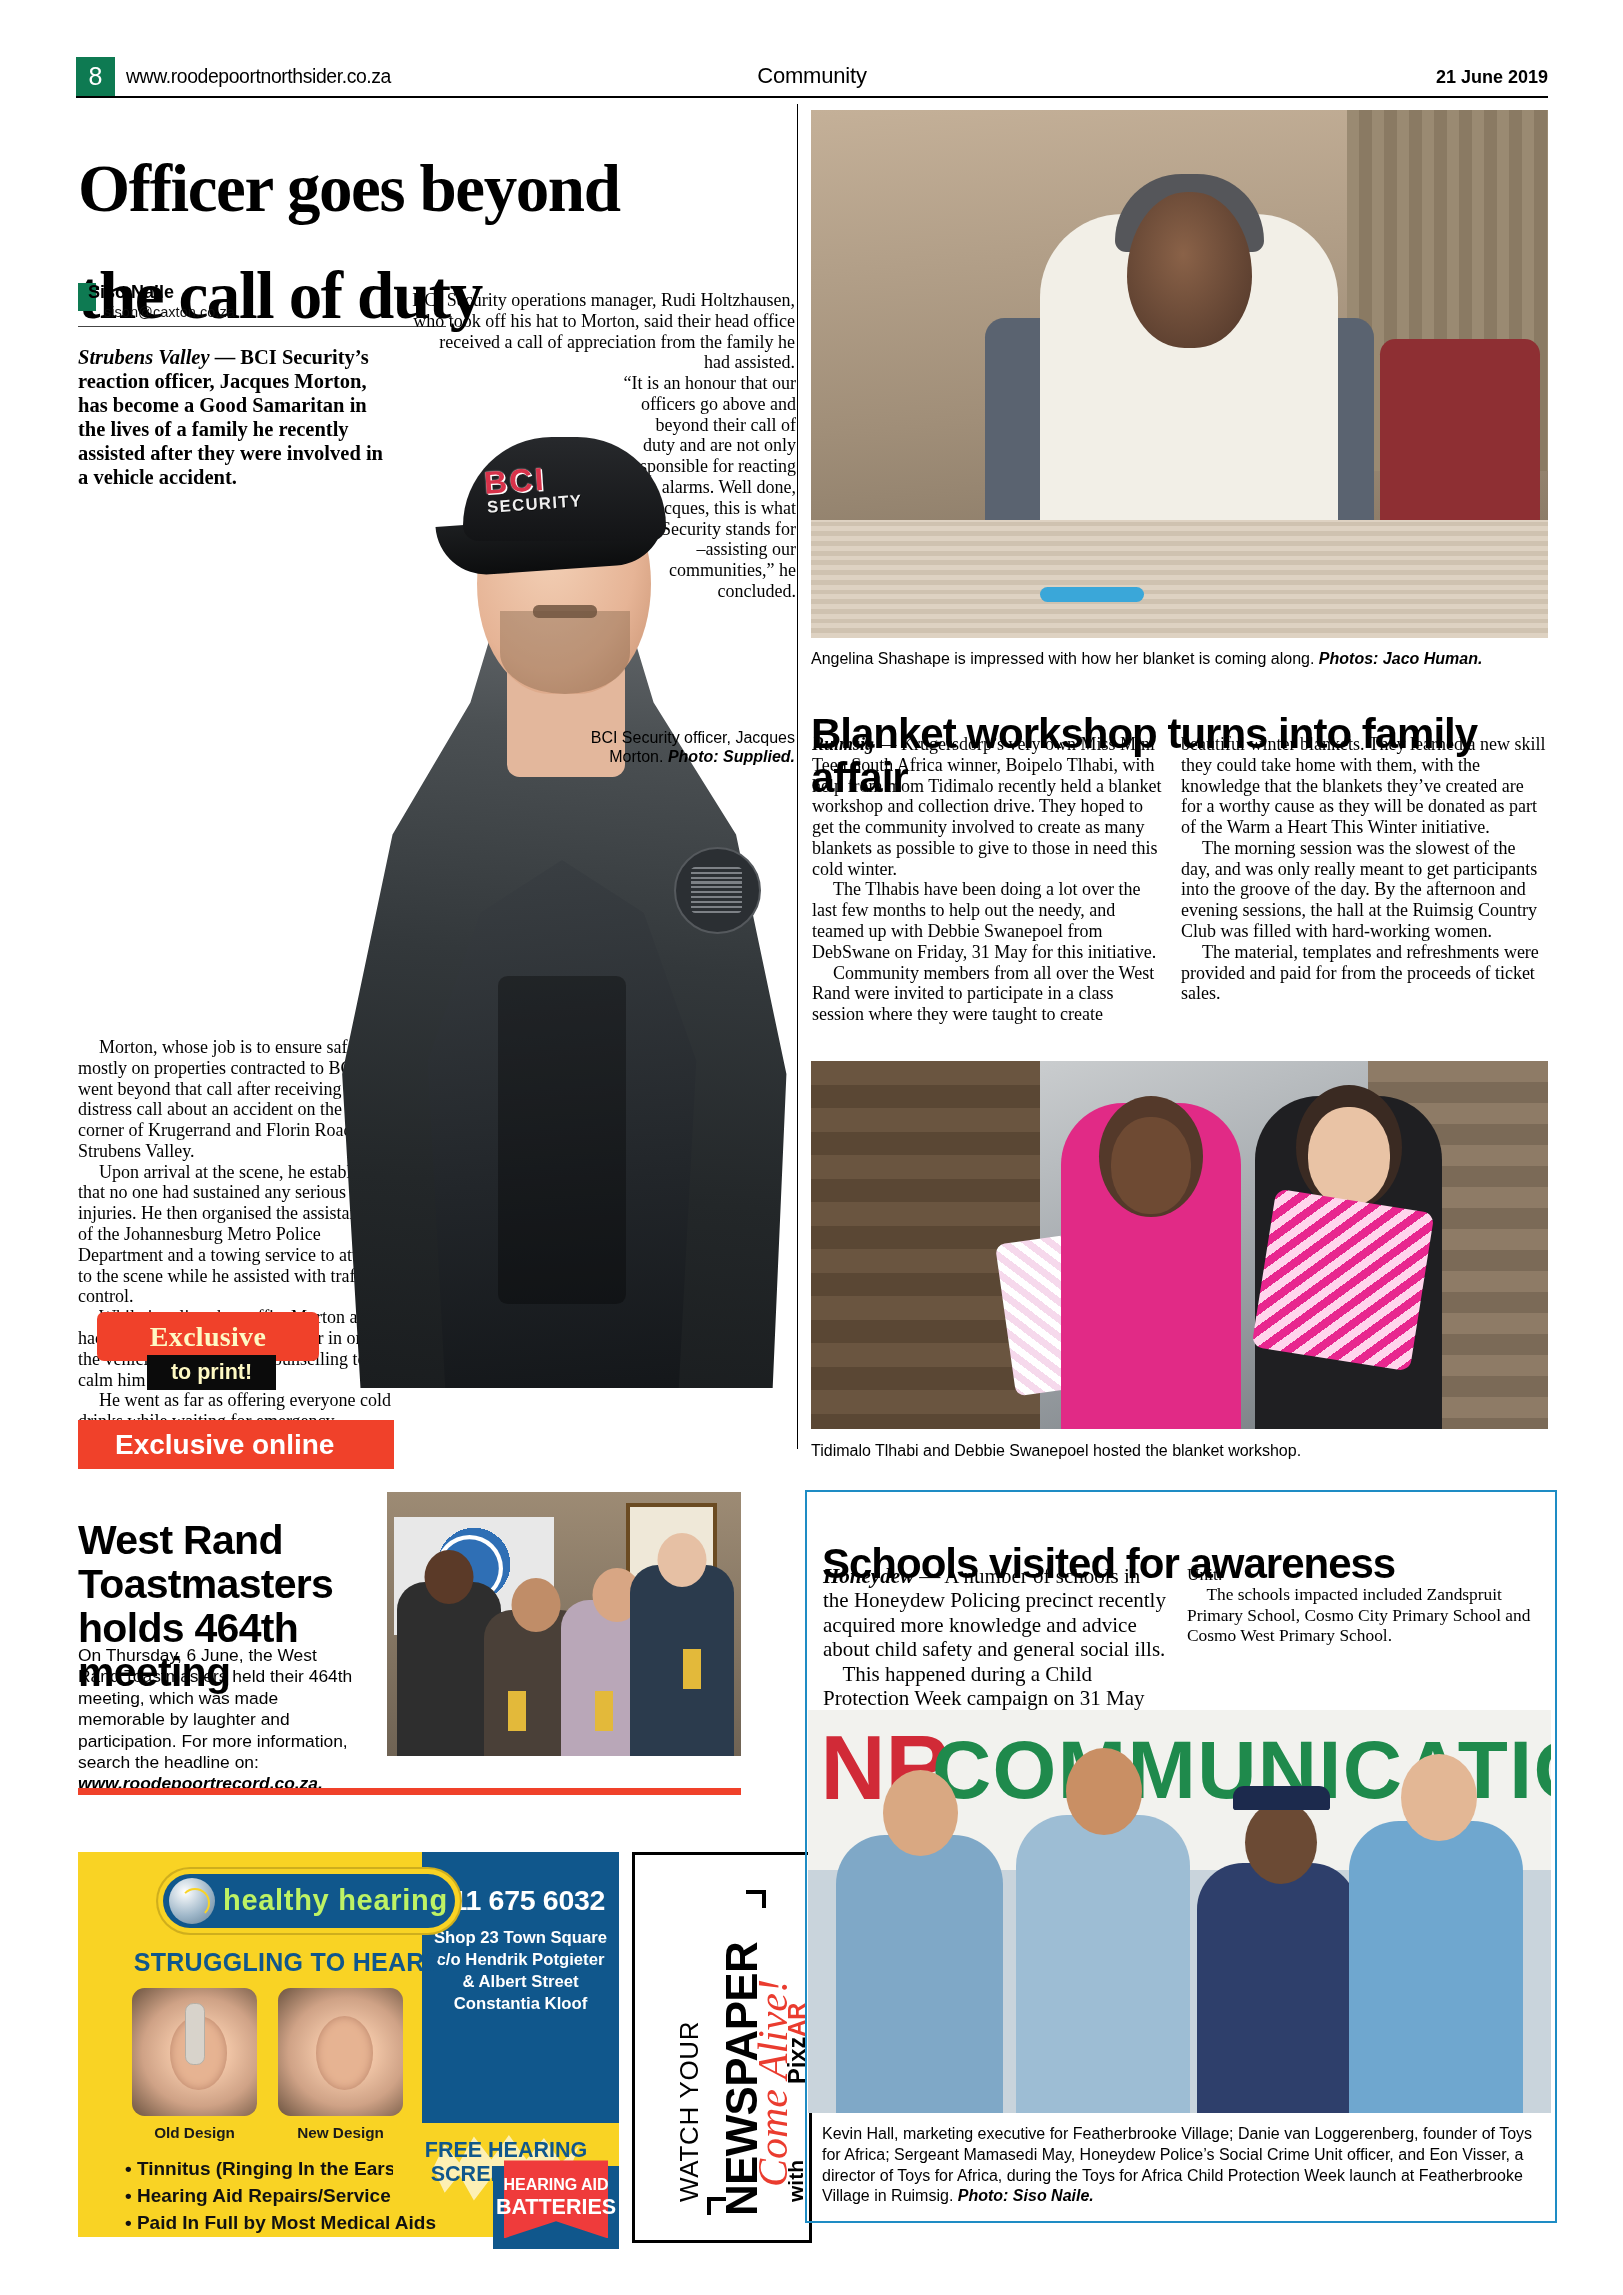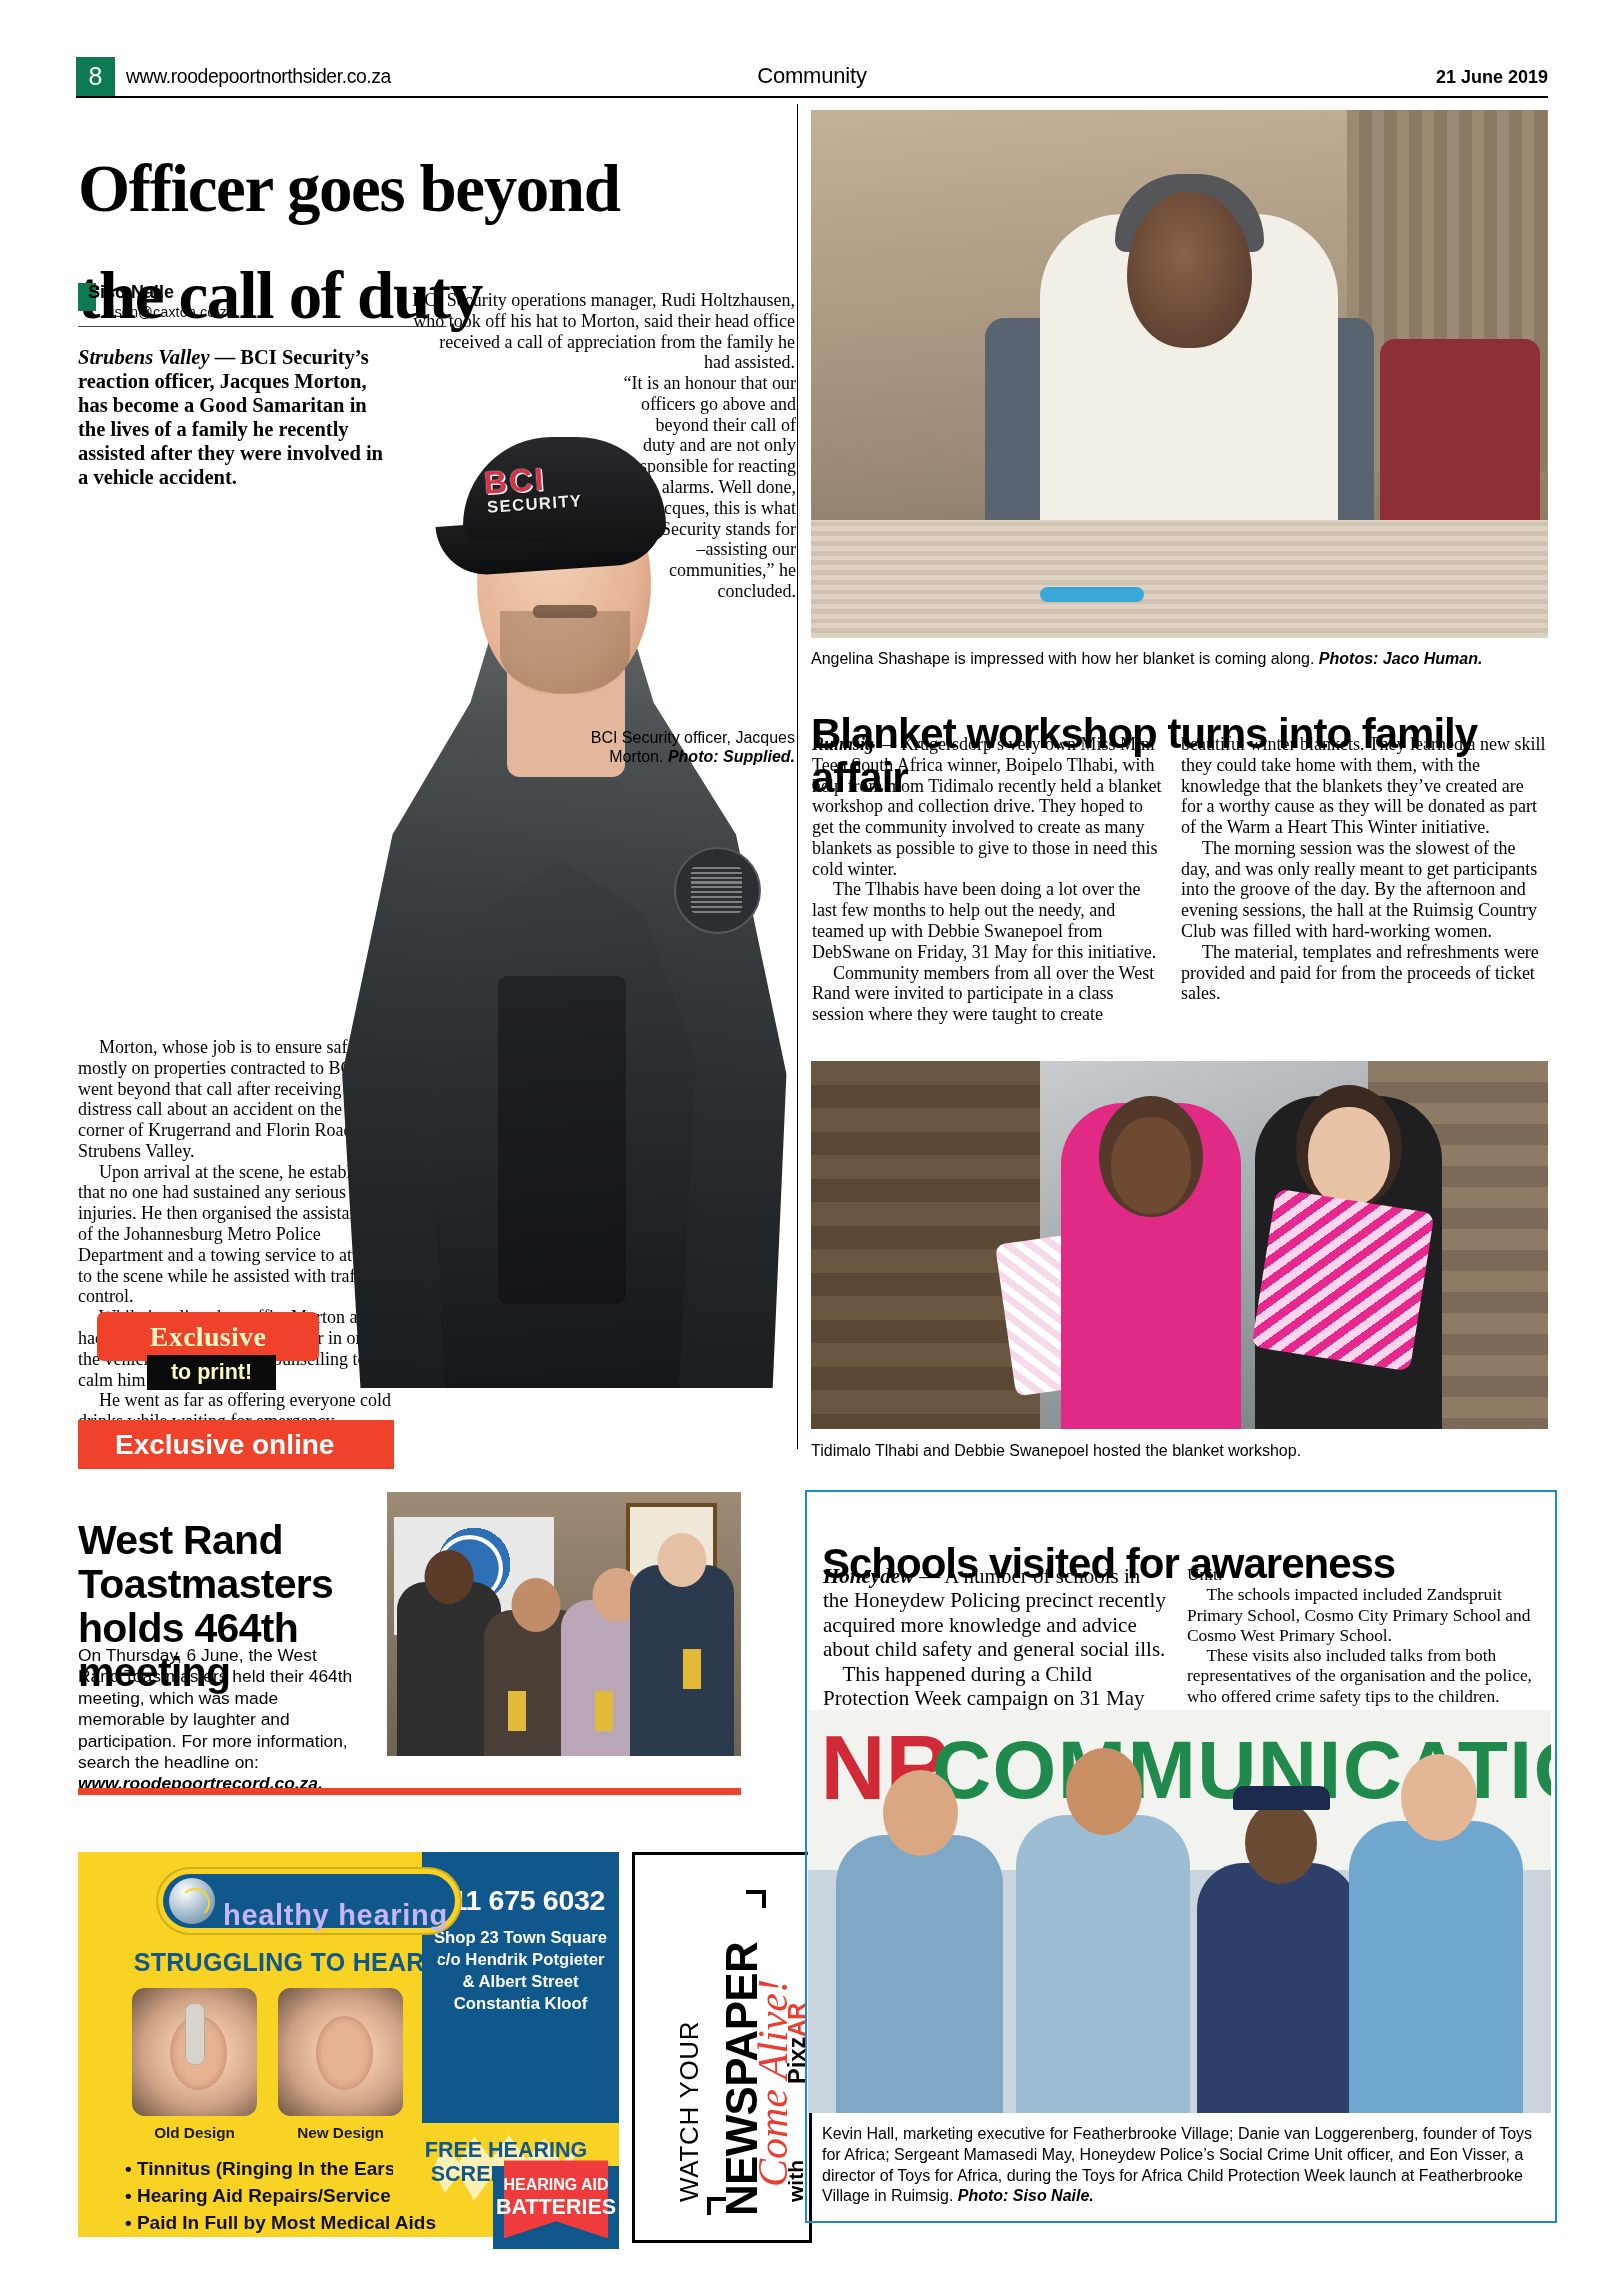--- a/index.html
+++ b/index.html
@@ -147,22 +147,22 @@
   #tm-rule{position:absolute;left:78px;top:1788px;width:663px;height:7px;background:#f0412a;}
 
   
   #ad-hearing{position:absolute;left:78px;top:1852px;width:541px;height:385px;background:#f9d324;}
   #hh-logo{position:absolute;left:85px;top:22px;width:292px;height:54px;background:#10578c;
       border-radius:27px;box-shadow:0 0 0 4.9px #f9d324,0 0 0 7px #cfae1d;}
   #hh-logo .dot{position:absolute;left:5.6px;top:4.2px;width:46px;height:46px;border-radius:50%;
       background:radial-gradient(circle at 35% 30%,#fff,#9fb7c9 55%,#5d7c94);}
   #hh-logo .dot:after{content:"";position:absolute;left:11px;top:9.7px;width:26px;height:26px;
       border-radius:50%;border:2.8px solid #f9d324;border-left-color:transparent;border-bottom-color:transparent;}
-  #hh-logo .txt{position:absolute;left:60px;top:9.7px;color:#c4b5fd;
-      font-family:"Liberation Sans",sans-serif;font-weight:bold;font-size:29px;letter-spacing:0.7px;margin-top:15px;}
+  #hh-logo .txt{position:absolute;left:60px;top:9.7px;color:#bef264;
+      font-family:"Liberation Sans",sans-serif;font-weight:bold;font-size:29px;letter-spacing:0.7px;}
   #hh-tag{position:absolute;left:53px;top:96px;width:312px;text-align:center;color:#10578c;
       font-family:"Liberation Sans",sans-serif;font-weight:bold;font-size:25px;letter-spacing:0.3px;}
   .ear{position:absolute;top:136px;width:125px;height:128px;border-radius:12.5px;
        background:radial-gradient(ellipse at 55% 50%,#f0c5a6 0 28%,#cfa286 60%,#6b5340 100%);
        overflow:hidden;}
   .ear.l{left:54px;} .ear.r{left:200px;}
   .ear .lobe{position:absolute;left:30%;top:22%;width:46%;height:58%;border-radius:50%;
        background:#e6b392;box-shadow:inset 0 0 9.7px #b9846a;}
   .ear.l .aid{position:absolute;left:42%;top:12%;width:18px;height:60px;border-radius:8.3px;
        background:#d8d3cb;border:1.4px solid #b4afa6;}
@@ -507,21 +507,20 @@
 
 <div id="schools-box"></div>
 <h2 id="schools-head">Schools visited for awareness</h2>
 <div id="schools-c1">
   <p><i>Honeydew</i><span> — A number of schools in the Honeydew Policing precinct recently acquired more knowledge and advice about child safety and general social ills.</span></p>
   <p>This happened during a Child Protection Week campaign on 31 May by Toys for Africa, a non-profit organisation that fights for the rights of children, together with the Honeydew Police Social Crime</p>
 </div>
 <div id="schools-c2">
   <p>Unit.</p>
   <p>The schools impacted included Zandspruit Primary School, Cosmo City Primary School and Cosmo West Primary School.</p>
-  <p>These visits also included talks from both representatives of the organisation and the police, who offered crime safety tips to the children.</p>
 </div>
 
 <div id="photo-schools">
   <div class="bnr">
     <div class="r">NR</div>
     <div class="g">COMMUNICATIONS</div>
   </div>
   <div class="g1"></div>
     <div class="g2"></div>
     <div class="g3"></div>

